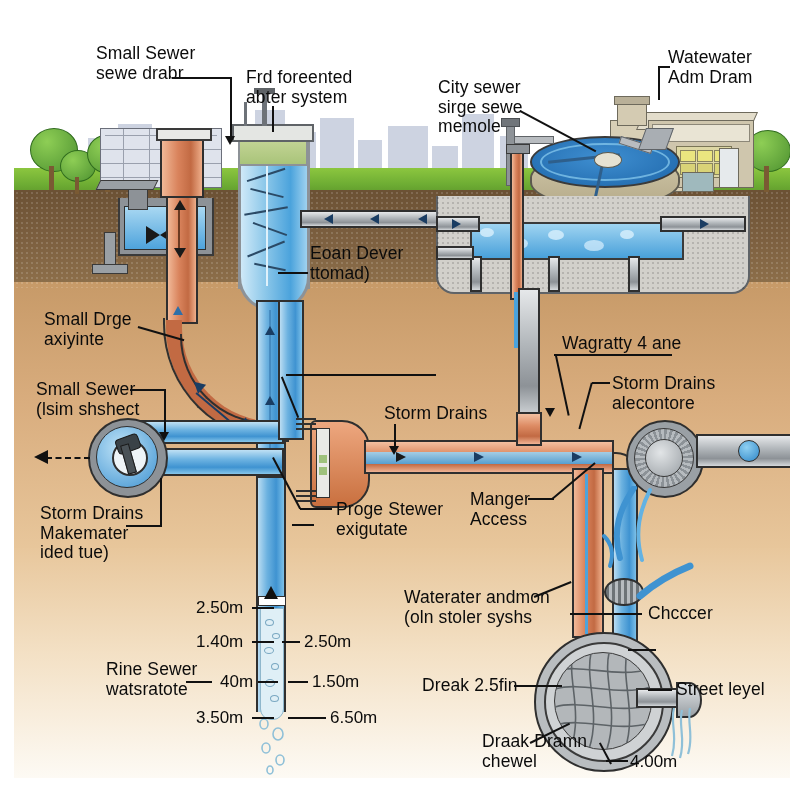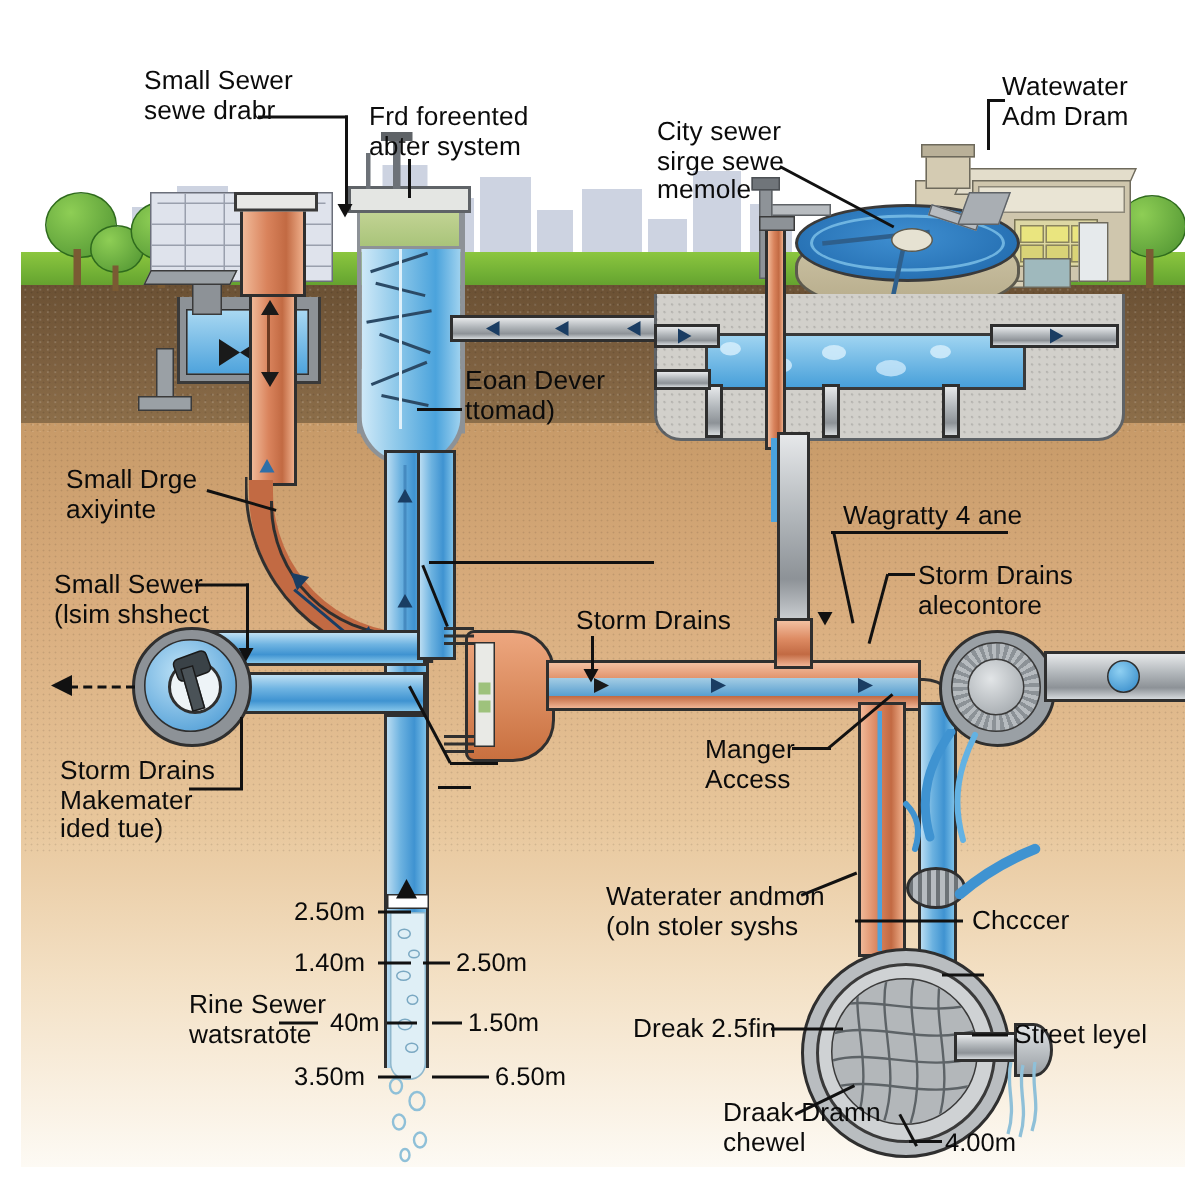--- a/index.html
+++ b/index.html
@@ -372,20 +372,22 @@
   <div class="ldr ldrH" style="left:126px;top:525px;width:36px;"></div>
   <div class="ldr ldrV" style="left:160px;top:478px;height:48px;"></div>
 
   <div class="ldr ldrH" style="left:286px;top:374px;width:150px;"></div>
   <div class="ldrD" style="left:282px;top:376px;width:44px;transform:rotate(68deg);"></div>
 
   <div class="lbl" style="left:384px;top:404px;"><span>Storm Drains</span></div>
   <div class="ldr ldrV" style="left:394px;top:424px;height:26px;"></div>
   <div class="arrowHead" style="left:389px;top:446px;border-left:5px solid transparent;border-right:5px solid transparent;border-top:9px solid #111;"></div>
 
+  <div class="lbl" style="left:336px;top:500px;"><span>Proge Stewer</span>
+<span>exigutate</span></div>
   <div class="ldr ldrH" style="left:300px;top:508px;width:32px;"></div>
   <div class="ldrD" style="left:300px;top:508px;width:58px;transform:rotate(-118deg);"></div>
   <div class="ldr ldrH" style="left:292px;top:524px;width:22px;"></div>
 
   <div class="lbl" style="left:470px;top:490px;"><span>Manger</span>
 <span>Access</span></div>
   <div class="ldr ldrH" style="left:528px;top:498px;width:26px;"></div>
   <div class="ldrD" style="left:552px;top:498px;width:56px;transform:rotate(-40deg);"></div>
 
   <div class="lbl" style="left:562px;top:334px;"><span>Wagratty 4 ane</span></div>
@@ -436,19 +438,19 @@
 
   <div class="meas" style="left:304px;top:632px;"><span>2.50m</span></div>
   <div class="ldr ldrH" style="left:282px;top:641px;width:18px;"></div>
 
   <div class="meas" style="left:312px;top:672px;"><span>1.50m</span></div>
   <div class="ldr ldrH" style="left:288px;top:681px;width:20px;"></div>
 
   <div class="meas" style="left:330px;top:708px;"><span>6.50m</span></div>
   <div class="ldr ldrH" style="left:288px;top:717px;width:38px;"></div>
 
-  <div class="lbl" style="left:106px;top:660px;margin-left:20px;"><span>Rine Sewer</span>
+  <div class="lbl" style="left:106px;top:660px;"><span>Rine Sewer</span>
 <span>watsratote</span></div>
 
   <div class="edgeL"></div>
   <div class="edgeR"></div>
   <div class="frame"></div>
 </div>
 
 </body></html>

